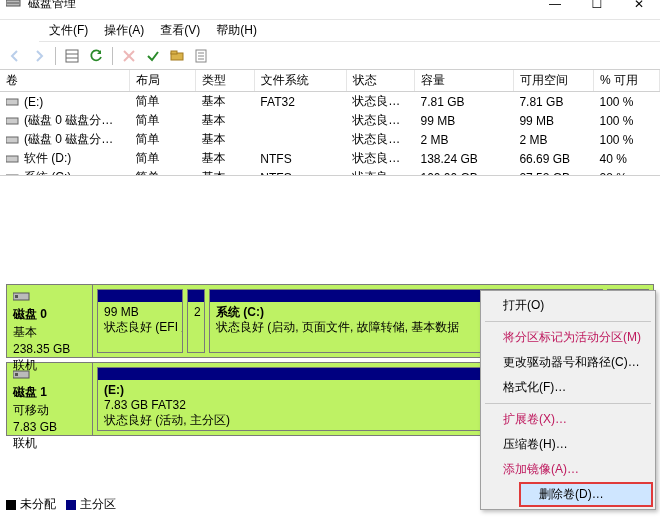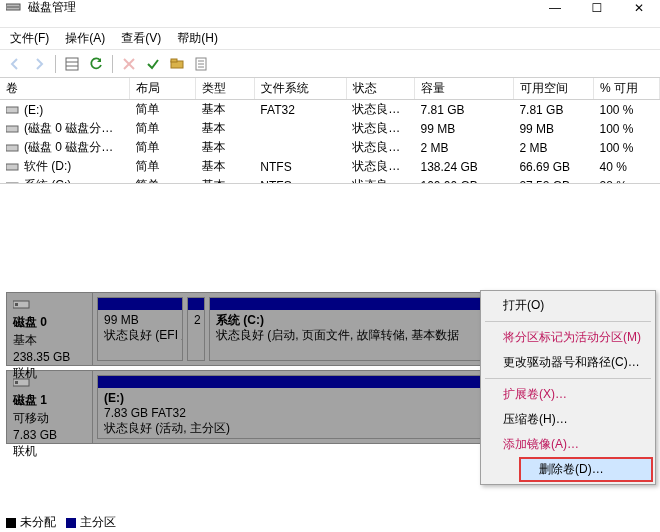--- a/index.html
+++ b/index.html
@@ -1,52 +1,52 @@
 <!DOCTYPE html>
 <html><head>
 <meta charset="utf-8">
 <style>
 * { margin: 0; padding: 0; box-sizing: border-box; font-family: "Microsoft YaHei", "Segoe UI", Tahoma, sans-serif; font-size: 12px; }
 body { background: #fff; width: 660px; height: 532px; overflow: hidden; color: #000; }
 
-.titlebar { height: 28px; display: flex; align-items: center; padding: 0 0 12px 6px; border-bottom: 1px solid #e5e5e5; }
+.titlebar { height: 20px; display: flex; align-items: center; padding: 0 0 12px 6px; border-bottom: 1px solid #e5e5e5; }
 .titlebar .ticon { width: 16px; height: 14px; margin-right: 6px; display:flex; align-items:center; justify-content:center; }
 .titlebar .ttext { flex: 1; }
 .winbtns { display: flex; height: 100%; }
 .winbtn { width: 42px; height: 100%; display: flex; align-items: center; justify-content: center; font-family: "Segoe MDL2 Assets", sans-serif; font-size: 10px; }
 .winbtn span { pointer-events: none; }
 
-.menubar { height: 22px; display: flex; align-items: center; padding: 0 2px; border-bottom: 1px solid #e5e5e5; }
+.menubar { height: 22px; display: flex; align-items: center; padding: 0 2px; border-bottom: 1px solid #e5e5e5; margin-left: 39px; }
 .menubar .mi { padding: 2px 8px; cursor: default; }
 
 .toolbar { height: 28px; display: flex; align-items: center; padding: 0 4px; gap: 2px; border-bottom: 1px solid #d0d0d0; }
 .tbbtn { width: 22px; height: 22px; display: flex; align-items: center; justify-content: center; border: 1px solid transparent; }
 .tbbtn.disabled { opacity: .35; }
 .tbsep { width: 1px; height: 18px; background: #c0c0c0; margin: 0 3px; }
 
 .table-wrap { height: 106px; overflow: hidden; border-bottom: 1px solid #d0d0d0; }
 table { width: 100%; border-collapse: collapse; table-layout: fixed; }
 th { text-align: left; font-weight: normal; background: #fff; border-right: 1px solid #e5e5e5; border-bottom: 1px solid #d0d0d0; padding: 2px 6px; height: 20px; position: relative; }
 td { padding: 1px 6px; white-space: nowrap; overflow: hidden; text-overflow: ellipsis; height: 16px; }
 .vol-icon { display: inline-block; width: 14px; height: 10px; vertical-align: middle; margin-right: 4px; }
 .vol-icon svg { display:block; }
 
 .middle-gap { height: 108px; }
 
 .disk-area { padding: 0; }
-.disk-row { display: flex; margin: 0 6px 4px 6px; border: 1px solid #7a7a7a; height: 74px; background:#a3a3a3; }
+.disk-row { display: flex; margin: 0 6px 4px 6px; border: 1px solid #7a7a7a; height: 74px; background:#bef264; }
 .disk-label { width: 86px; border-right: 1px solid #7a7a7a; padding: 4px 6px; display: flex; flex-direction: column; gap: 1px; }
 .disk-label .dicon { width:18px; height:14px; margin-bottom:2px; }
 .disk-parts { flex: 1; display: flex; padding: 4px; gap: 4px; }
 .part { border: 1px solid #7a7a7a; display: flex; flex-direction: column; overflow: hidden; }
 .part .pbar { height: 12px; background: #000080; }
 .part .pbody { padding: 3px 6px; font-size: 11px; line-height: 1.25; white-space: nowrap; overflow: hidden; }
 .part .pname { font-weight: bold; }
 
-.legend { position: absolute; bottom: 1px; left: 6px; display: flex; align-items: center; gap: 10px; font-size: 11px; }
+.legend { position: absolute; bottom: 19px; left: 6px; display: flex; align-items: center; gap: 10px; font-size: 11px; }
 .legend .sw { width: 10px; height: 10px; display: inline-block; margin-right: 4px; vertical-align: middle; }
 .sw.unalloc { background: #000; }
 .sw.primary { background: #000080; }
 
 .ctxmenu { position: absolute; top: 290px; right: 4px; width: 176px; background: #f0f0f0; border: 1px solid #a0a0a0; box-shadow: 2px 2px 4px rgba(0,0,0,.25); padding: 2px; }
 .ctxmenu .ci { padding: 4px 20px 4px 20px; white-space: nowrap; }
 .ctxmenu .ci.disabled { color: #be185d; }
 .ctxmenu .csep { height: 1px; background: #c8c8c8; margin: 3px 2px; }
 .ctxmenu .ci.sel { border: 2px solid #e03a3a; background: #cfe6ff; padding: 2px 18px; margin-left: 36px; }
 
@@ -298,19 +298,20 @@
 <div class="legend">
   <span><span class="sw unalloc"></span><span>未分配</span></span>
   <span><span class="sw primary"></span><span>主分区</span></span>
 </div>
 
 <div class="ctxmenu">
   <div class="ci">打开(O)</div>
   <div class="csep"></div>
   <div class="ci disabled">将分区标记为活动分区(M)</div>
   <div class="ci">更改驱动器号和路径(C)…</div>
+  <div class="ci">格式化(F)…</div>
   <div class="csep"></div>
   <div class="ci disabled">扩展卷(X)…</div>
   <div class="ci">压缩卷(H)…</div>
   <div class="ci disabled">添加镜像(A)…</div>
   <div class="ci sel">删除卷(D)…</div>
 
 </div>
 
 </body></html>

